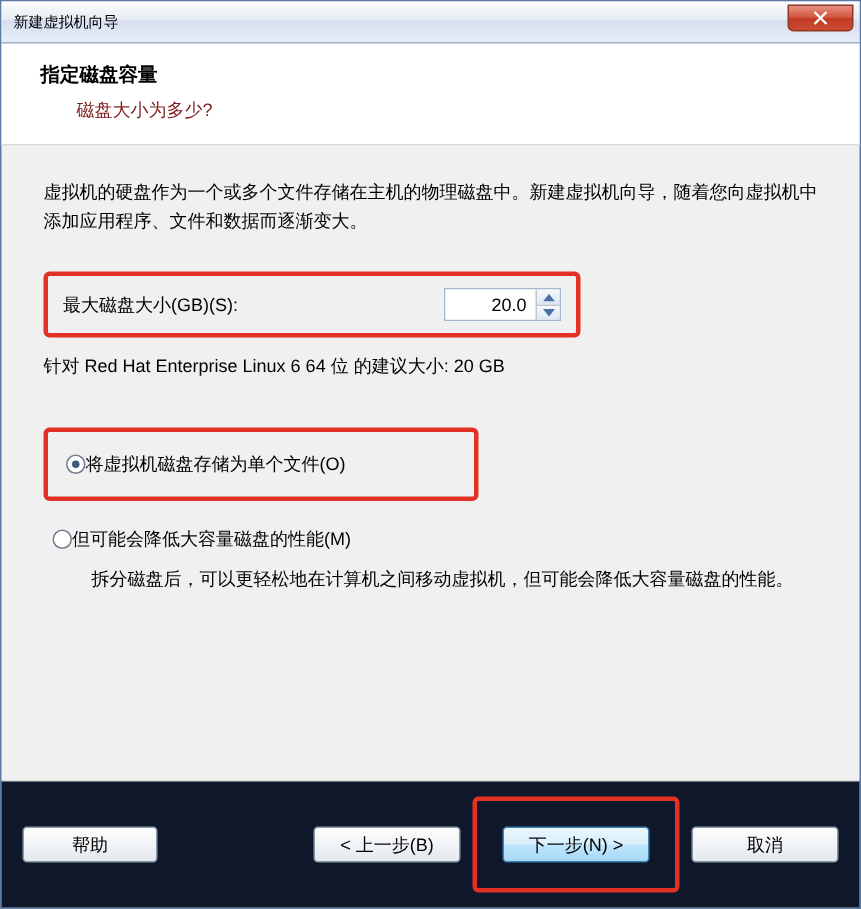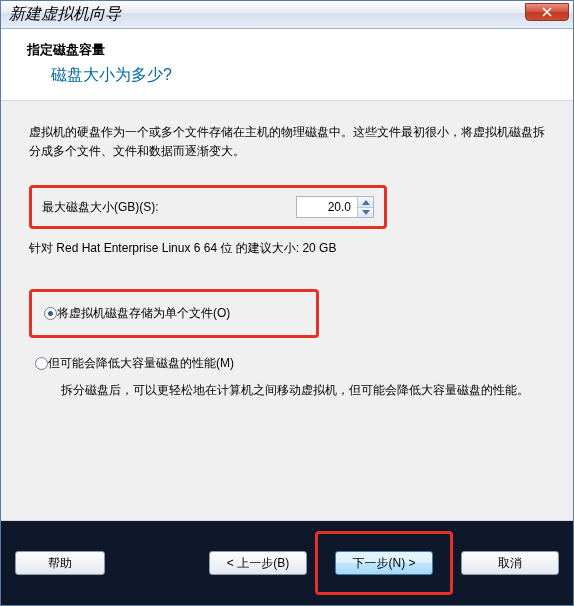--- a/index.html
+++ b/index.html
@@ -22,22 +22,21 @@
     height: 28px;
     background: linear-gradient(to bottom, #fdfdfe, #e6ebf3 45%, #d7dff0 46%, #e6eef8);
     border-bottom: 1px solid #a0b2cc;
     display: flex;
     align-items: center;
     padding: 0 0 0 8px;
     position: relative;
   }
   .titlebar .title-text {
     color: #000;
-    font-size: 16px;
-    font-style: italic;
+    font-size: 10px;
   }
   .close-btn {
     position: absolute;
     right: 4px;
     top: 2px;
     width: 44px;
     height: 18px;
     background: linear-gradient(to bottom, #e78f82, #d1553e 48%, #c23b22 52%, #cc4a32);
     border: 1px solid #8f382a;
     border-radius: 0 0 4px 4px;
@@ -56,22 +55,22 @@
     border-bottom: 1px solid #d8d8d8;
   }
   .header .h1 {
     font-weight: bold;
     font-size: 13px;
     color: #000000;
     margin-bottom: 6px;
     padding-left: 6px;
   }
   .header .h2 {
-    font-size: 16px;
-    color: #0369a1;
+    font-size: 12px;
+    color: #7f1d1d;
     padding-left: 30px;
   }
   .content {
     flex: 1;
     padding: 22px 28px 0 28px;
     color: #000;
     line-height: 1.6;
   }
   .desc {
     margin-bottom: 24px;
@@ -205,21 +204,21 @@
     </div>
   </div>
 
   <div class="header">
     <div class="h1">指定磁盘容量</div>
     <div class="h2">磁盘大小为多少?</div>
   </div>
 
   <div class="content">
 
-    <div class="desc">虚拟机的硬盘作为一个或多个文件存储在主机的物理磁盘中。这些文件最初很小，将虚拟机磁盘拆分成多个文件、文件和数据而逐渐变大。</div>
+    <div class="desc">虚拟机的硬盘作为一个或多个文件存储在主机的物理磁盘中。新建虚拟机向导，随着您向虚拟机中添加应用程序、文件和数据而逐渐变大。</div>
 
     <div class="size-row highlight-red">
       <span class="lbl">最大磁盘大小(GB)(S):</span>
       <div class="spinner-wrap">
         <input type="text" value="20.0" style="">
         <div class="spin-btns">
           <div class="sb">
             <svg width="8" height="5" viewBox="0 0 8 5">
                 <path d="M0 5 L4 0 L8 5 Z" fill="#4a6fa5"></path>
               </svg>

